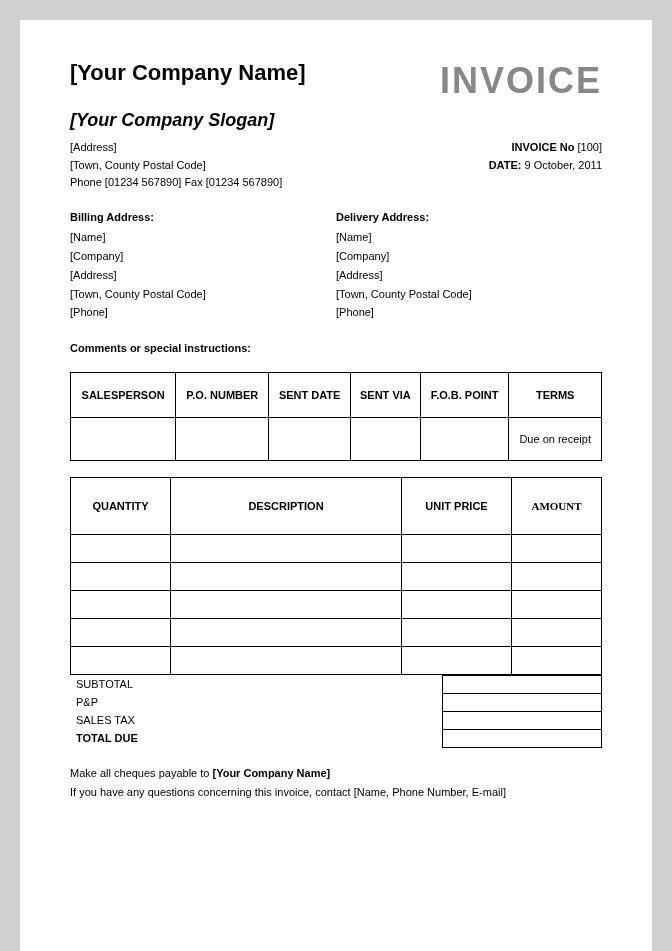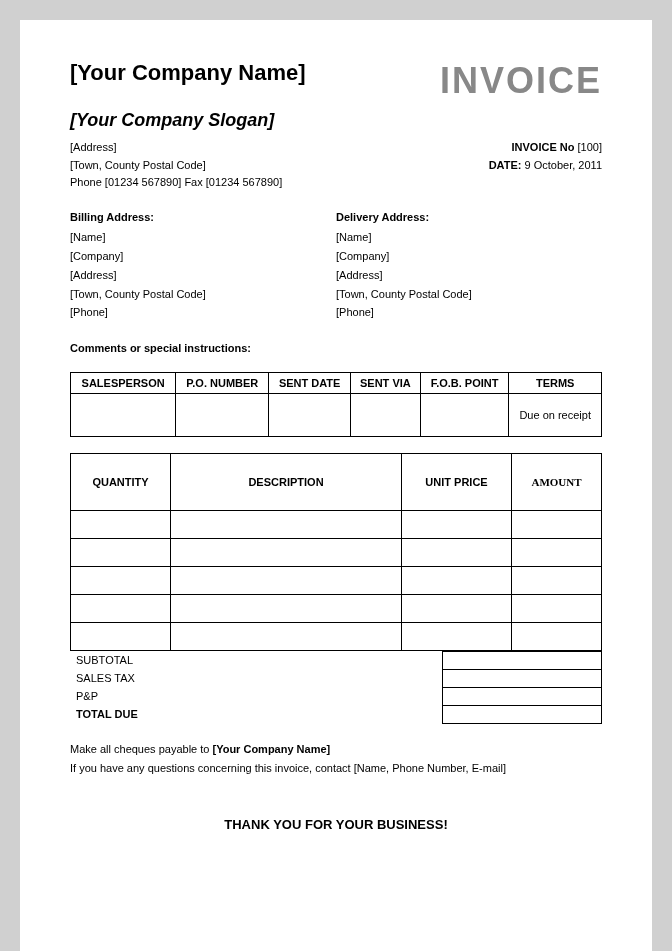--- a/index.html
+++ b/index.html
@@ -124,21 +124,21 @@
     
     .order-table {
       width: 100%;
       border-collapse: collapse;
       margin-bottom: 16px;
       font-size: 11px;
     }
 
     .order-table th {
       border: 1px solid #000;
-      padding: 4px 6px;
+      padding: 16px 6px;
       font-weight: bold;
       background: #fff;
     }
 
     .order-table td {
       border: 1px solid #000;
       padding: 15px 6px;
       text-align: center;
     }
 
@@ -343,36 +343,35 @@
     </tbody>
   </table>
 
   <table class="totals-table">
     <tbody>
       <tr>
         <td class="label-cell">SUBTOTAL</td>
         <td class="value-cell"></td>
       </tr>
       <tr>
+        <td class="label-cell">P&amp;P</td>
+        <td class="value-cell"></td>
+      </tr>
+      <tr>
         <td class="label-cell">SALES TAX</td>
-        <td class="value-cell"></td>
-      </tr>
-      <tr>
-        <td class="label-cell">P&amp;P</td>
         <td class="value-cell"></td>
       </tr>
       <tr>
         <td class="label-cell bold">TOTAL DUE</td>
         <td class="value-cell"></td>
       </tr>
     </tbody>
   </table>
 
   <div class="footer-text">
     <div>
       <span>Make all cheques payable to </span><span class="bold">[Your Company Name]</span>
     </div>
     <div>If you have any questions concerning this invoice, contact [Name, Phone Number, E-mail]</div>
   </div>
 
-  <div class="thank-you">THANK YOU FOR YOUR BUSINESS!</div>
 
 </div>
 
 </body></html>

